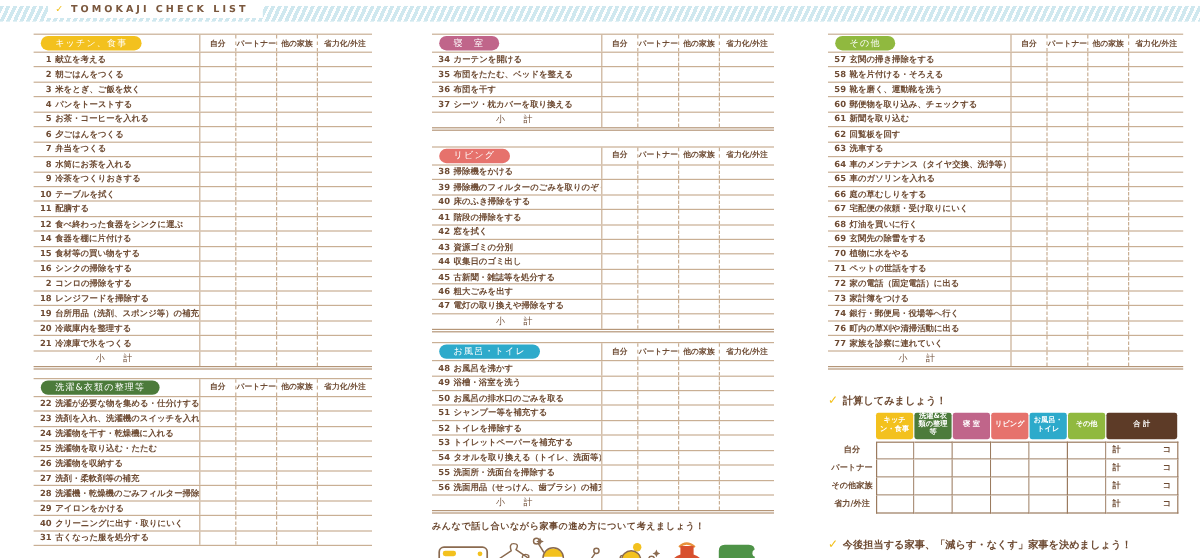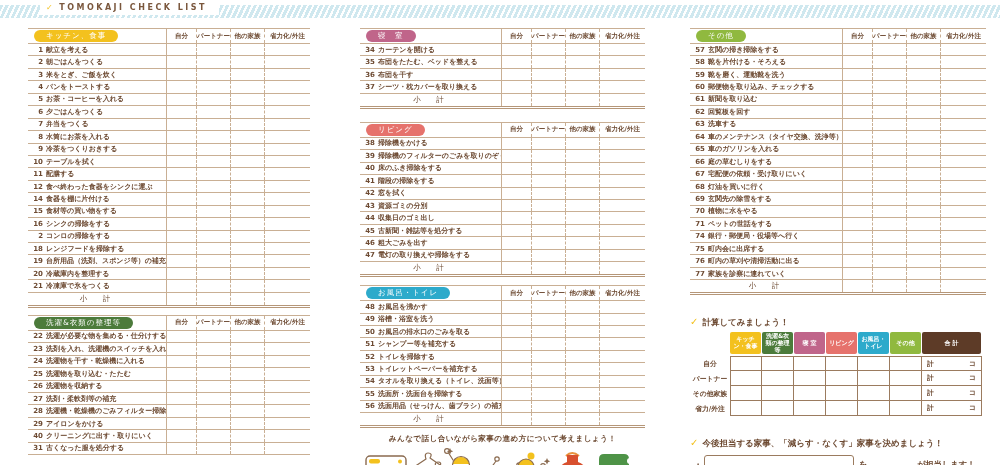--- a/index.html
+++ b/index.html
@@ -28,21 +28,21 @@
   .t-row > .t-cell:nth-child(2){border-left:1px solid #c9af94;}
   .t-h{font-size:6.5px;font-weight:bold;display:flex;align-items:center;justify-content:center;
     white-space:nowrap;overflow:hidden;}
   .pill{display:inline-flex;align-items:center;justify-content:center;height:12px;
     border-radius:7px;padding:0 12px;margin-left:5px;color:#fff;font-size:7.5px;
     font-weight:normal;letter-spacing:1px;white-space:nowrap;}
   .sub-label{justify-content:center;font-size:7.5px;font-weight:normal;letter-spacing:4px;padding-left:0;}
   .mt7{margin-top:7px;} .mt13{margin-top:13px;} .mt8{margin-top:8px;}
 
   .talk{margin-top:6px;}
-  .talk-text{font-size:7.6px;font-weight:bold;color:#6d4a32;text-align:center;letter-spacing:0.4px;}
+  .talk-text{font-size:7.6px;font-weight:bold;color:#6d4a32;text-align:left;letter-spacing:0.4px;}
   .talk svg{display:block;margin:2px auto 0;}
 
   .calc-title,.plan-title{font-size:8.5px;font-weight:bold;color:#6d4a32;margin-top:21px;white-space:nowrap;}
   .calc-title .check,.plan-title .check{font-size:10px;}
   .calc-grid{display:grid;grid-template-columns:40px repeat(6,32px) 60px;
     grid-template-rows:24px repeat(4,15px);margin-top:3px;}
   .calc-h{color:#fff;font-size:6px;font-weight:bold;display:flex;align-items:center;
     justify-content:center;text-align:center;line-height:1.15;margin:0 1px 2px 0;
     border-radius:2px;padding:1px;}
   .calc-corner{background:transparent;}
@@ -913,32 +913,42 @@
           <span class="num">71</span>
           <span class="txt">ペットの世話をする</span>
         </div>
         <div class="t-cell"></div>
         <div class="t-cell"></div>
         <div class="t-cell"></div>
         <div class="t-cell"></div>
       </div>
       <div class="t-row">
         <div class="t-label">
+          <span class="num">72</span>
+          <span class="txt">家の電話（固定電話）に出る</span>
+        </div>
+        <div class="t-cell"></div>
+        <div class="t-cell"></div>
+        <div class="t-cell"></div>
+        <div class="t-cell"></div>
+      </div>
+      <div class="t-row">
+        <div class="t-label">
+          <span class="num">73</span>
+          <span class="txt">家計簿をつける</span>
+        </div>
+        <div class="t-cell"></div>
+        <div class="t-cell"></div>
+        <div class="t-cell"></div>
+        <div class="t-cell"></div>
+      </div>
+      <div class="t-row">
+        <div class="t-label">
           <span class="num">74</span>
           <span class="txt">銀行・郵便局・役場等へ行く</span>
-        </div>
-        <div class="t-cell"></div>
-        <div class="t-cell"></div>
-        <div class="t-cell"></div>
-        <div class="t-cell"></div>
-      </div>
-      <div class="t-row">
-        <div class="t-label">
-          <span class="num">75</span>
-          <span class="txt">町内会に出席する</span>
         </div>
         <div class="t-cell"></div>
         <div class="t-cell"></div>
         <div class="t-cell"></div>
         <div class="t-cell"></div>
       </div>
       <div class="t-row">
         <div class="t-label">
           <span class="num">76</span>
           <span class="txt">町内の草刈や清掃活動に出る</span>

